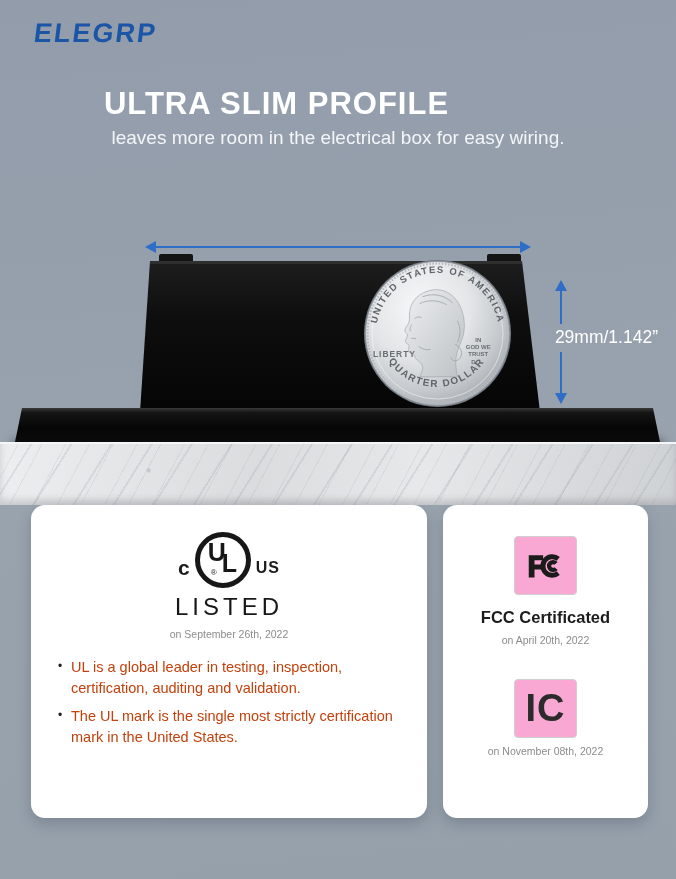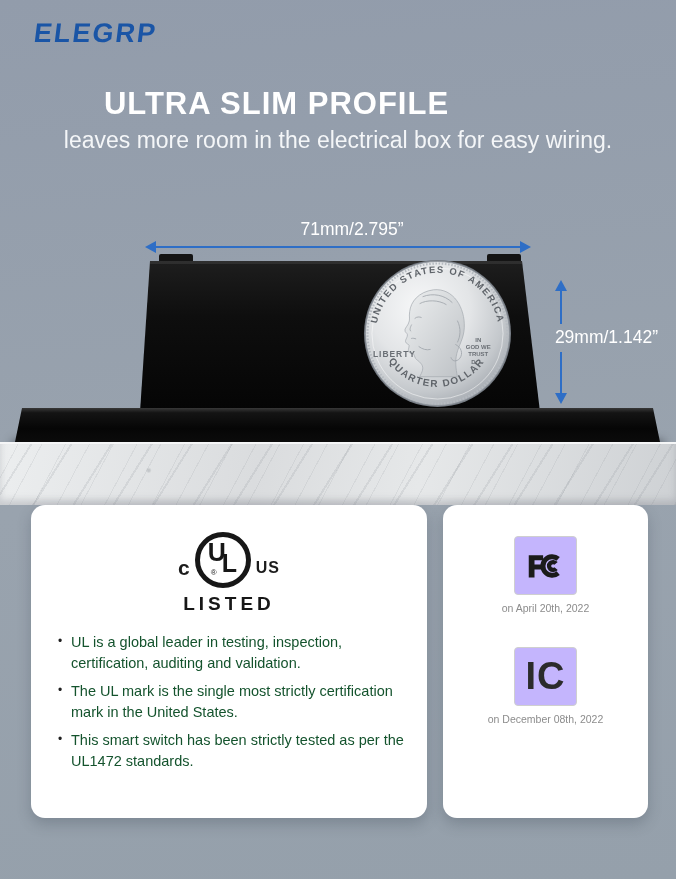--- a/index.html
+++ b/index.html
@@ -19,21 +19,21 @@
     position:absolute; left:34px; top:18px;
     font-size:27px; font-weight:800; letter-spacing:2px;
     color:var(--logo-blue); transform:skewX(-7deg);
   }
   .title{
     position:absolute; left:0; top:86px; width:553px; text-align:center;
     color:#ffffff; font-size:31px; font-weight:800; letter-spacing:1px;
   }
   .subtitle{
     position:absolute; left:0; top:127px; width:676px; text-align:center;
-    color:#f4f6f8; font-size:23px; font-weight:400;
+    color:#f4f6f8; font-size:19px; font-weight:400;
   }
   
   .dim-label{color:#ffffff; font-size:17.5px; position:absolute;}
   .hdim-label{left:167px; top:219px; width:370px; text-align:center;}
   .hdim-line{position:absolute; left:156px; top:246px; width:364px; height:2px; background:var(--blue);}
   .ah{position:absolute; width:0; height:0;}
   .ah-left {left:145px; top:241px; border-top:6px solid transparent; border-bottom:6px solid transparent; border-right:11px solid var(--blue);}
   .ah-right{left:520px; top:241px; border-top:6px solid transparent; border-bottom:6px solid transparent; border-left:11px solid var(--blue);}
   .vdim-label{left:538px; top:327px; width:120px; text-align:right;}
   .vdim-seg{position:absolute; left:560px; width:2px; background:var(--blue);}
@@ -85,50 +85,49 @@
   .ul-row{display:flex; align-items:center; justify-content:center; margin-top:27px; gap:5px;}
   .ul-c{font-size:21px; font-weight:800; color:var(--ink); margin-top:16px;}
   .ul-us{font-size:16px; font-weight:800; color:var(--ink); margin-top:16px; letter-spacing:1px;}
   .ul-circle{
     position:relative; width:56px; height:56px; border:5px solid #171717; border-radius:50%;
     background:#fff;
   }
   .ul-u{position:absolute; left:8px; top:1px;  font-size:25px; font-weight:800; color:#171717;}
   .ul-l{position:absolute; left:22px; top:12px; font-size:25px; font-weight:800; color:#171717;}
   .ul-r{position:absolute; left:11px; top:31px; font-size:8px; color:#171717;}
-  .listed{text-align:center; margin-top:5px; font-size:19px; font-weight:700; letter-spacing:4px; color:#171717;}
+  .listed{text-align:center; margin-top:5px; font-size:24px; font-weight:400; letter-spacing:4px; color:#171717;}
   .cert-date{text-align:center; font-size:10.5px; color:var(--date-gray); margin-top:7px;}
   .bullets{list-style:none; margin-top:17px; padding:0 8px 0 40px;}
   .bullets li{
-    position:relative; font-size:14.5px; line-height:1.48; color:#14532d; margin-bottom:6px;
+    position:relative; font-size:14.5px; line-height:1.48; color:#c2410c; margin-bottom:6px;
     padding-right:4px;
   }
   .bullets li::before{
     content:"•"; position:absolute; left:-13px; top:1px; font-size:12px; color:#1f1f1f;
   }
   
   .logo-box{
     width:63px; height:59px; margin:0 auto; border:1px solid #cfcfcf; border-radius:4px;
-    display:flex; align-items:center; justify-content:center; background:#c4b5fd;
+    display:flex; align-items:center; justify-content:center; background:#f9a8d4;
   }
   .block-fcc{margin-top:31px;}
   .block-ic{margin-top:33px;}
   .cert-title{text-align:center; margin-top:13px; font-size:16.5px; font-weight:700; color:#1c1c1c;}
   .ic-glyph{font-size:38px; font-weight:800; color:#2b2b2b; letter-spacing:1px;}
 </style>
 </head>
 <body>
 
 <div id="canvas">
 
   <div class="brand">ELEGRP</div>
   <div class="title">ULTRA SLIM PROFILE</div>
   <div class="subtitle">leaves more room in the electrical box for easy wiring.</div>
 
-  <div class="dim-label hdim-label">71mm/2.795”</div>
   <div class="hdim-line"></div>
   <div class="ah ah-left"></div>
   <div class="ah ah-right"></div>
 
   <div class="tab tab-l"></div>
   <div class="tab tab-r"></div>
   <div class="device-body"></div>
   <div class="plate-shadow"></div>
   <div class="wall-plate"></div>
   <div class="marble"></div>
@@ -189,39 +188,40 @@
     <div class="ul-row">
       <span class="ul-c">c</span>
       <span class="ul-circle">
         <span class="ul-u">U</span>
         <span class="ul-l">L</span>
         <span class="ul-r">®</span>
       </span>
       <span class="ul-us">US</span>
     </div>
     <div class="listed">LISTED</div>
+    <div class="cert-date">on September 26th, 2022</div>
     <ul class="bullets">
       <li>UL is a global leader in testing, inspection, certification, auditing and validation.</li>
       <li>The UL mark is the single most strictly certification mark in the United States.</li>
-      <li>This smart switch has been strictly tested as per the UL1472 standards.</li>
     </ul>
   </div>
 
   <div class="card card-right">
     <div class="block-fcc">
       <div class="logo-box">
         <svg width="46" height="34" viewBox="0 0 64 44" aria-hidden="true">
           <path d="M8 7 h20 v7 H16 v6 h11 v7 H16 v11 H8 Z" fill="#1b1b1b"></path>
           <path d="M49 12 A 13 13 0 1 0 49 32" fill="none" stroke="#1b1b1b" stroke-width="7"></path>
           <path d="M46 18.5 A 5.5 5.5 0 1 0 46 25.5" fill="none" stroke="#1b1b1b" stroke-width="6"></path>
         </svg>
       </div>
+      <div class="cert-title">FCC Certificated</div>
       <div class="cert-date">on April 20th, 2022</div>
     </div>
     <div class="block-ic">
       <div class="logo-box">
         <span class="ic-glyph">IC</span>
       </div>
-      <div class="cert-date">on December 08th, 2022</div>
+      <div class="cert-date">on November 08th, 2022</div>
     </div>
   </div>
 
 </div>
 
 </body></html>

